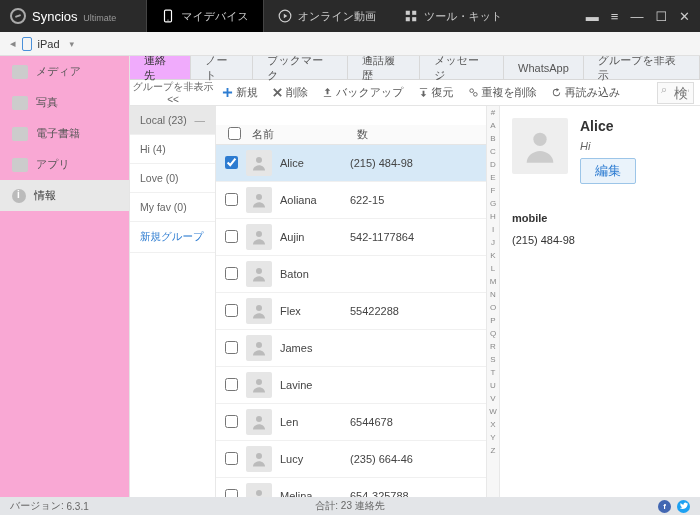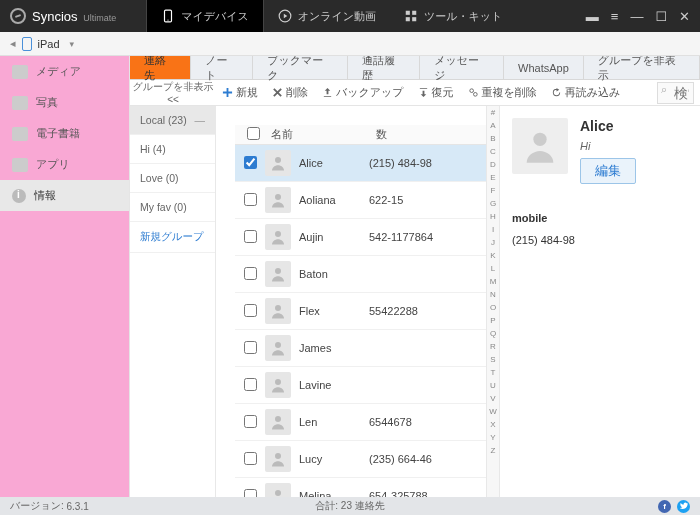--- a/index.html
+++ b/index.html
@@ -34,35 +34,35 @@
   .sidebar-item .sb-icon { width: 16px; height: 14px; background: #ccc; border-radius: 2px; position: relative; }
   .sb-icon.info { border-radius: 50%; background: #bbb; width: 14px; height: 14px; }
   .sb-icon.info::after { content: 'i'; color: #fff; font-weight: bold; font-size: 10px; position: absolute; left: 5px; top: 0; }
   
   
   .content { flex: 1; display: flex; flex-direction: column; overflow: hidden; }
   
   
   .subtabs { height: 24px; background: #eceff3; display: flex; border-bottom: 1px solid #d8d8d8; font-size: 11px; }
   .subtab { padding: 0 14px; display: flex; align-items: center; color: #555; cursor: pointer; border-right: 1px solid #d8d8d8; }
-  .subtab.active { background: #f97316; color: #333; }
+  .subtab.active { background: #f0abfc; color: #333; }
   
   
   .toolbar { height: 26px; display: flex; align-items: center; border-bottom: 1px solid #e5e5e5; font-size: 11px; color: #555; }
   .toolbar-left { width: 86px; text-align: center; color: #666; font-size: 10px; }
   .toolbar-actions { display: flex; gap: 2px; align-items: center; }
   .tb-act { display: flex; align-items: center; gap: 3px; padding: 0 6px; cursor: pointer; }
   .tb-act svg { width: 11px; height: 11px; }
   .toolbar-search { margin-left: auto; margin-right: 6px; }
   .toolbar-search input { width: 37px; font-size: 14px; padding: 2px 4px 2px 16px; border: 1px solid #ddd; border-radius: 0; background: #fafafa; }
   .search-wrap { position: relative; }
   .search-wrap::before { content: '⌕'; position: absolute; left: 4px; top: 1px; color: #aaa; font-size: 11px; }
   
   
-  .content-body { flex: 1; display: flex; overflow: hidden; gap: 19px; }
+  .content-body { flex: 1; display: flex; overflow: hidden; }
   
   .groups { width: 86px; border-right: 1px solid #e8e8e8; font-size: 10.5px; }
   .group-item { padding: 8px 10px; color: #666; cursor: pointer; border-bottom: 1px solid #f0f0f0; }
   .group-item.sel { background: #e8e8e8; display: flex; justify-content: space-between; align-items: center; }
   .group-item.new { color: #2d7cd1; }
   
   
   .list-area { flex: 1; display: flex; overflow: hidden; }
   .list-col { flex: 1; display: flex; flex-direction: column; overflow: hidden; margin-top: 19px; }
   .list-head { height: 20px; display: flex; align-items: center; border-bottom: 1px solid #e5e5e5; font-size: 11px; color: #555; background: #fafafa; }

